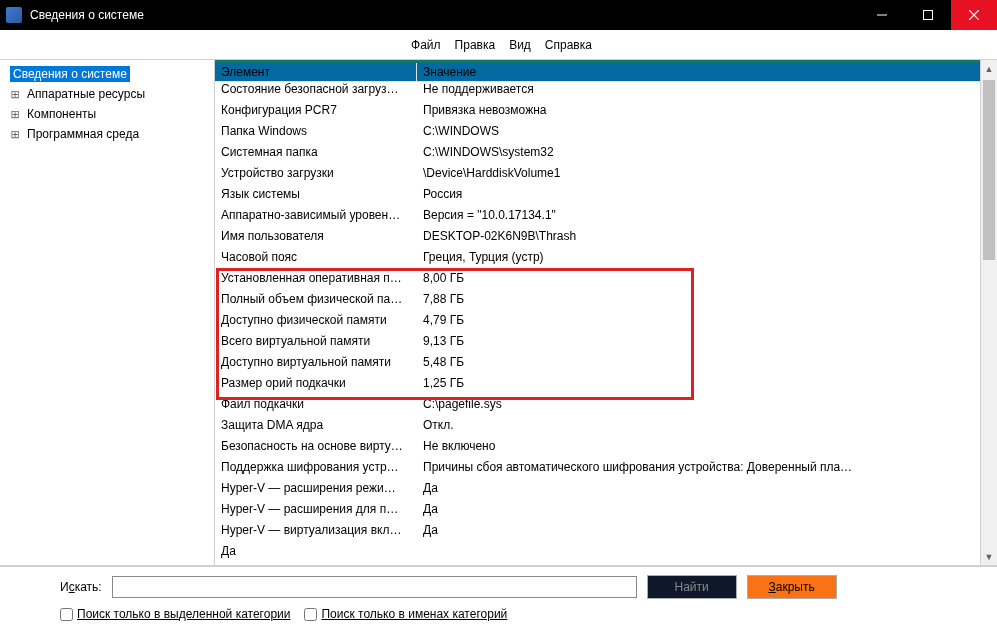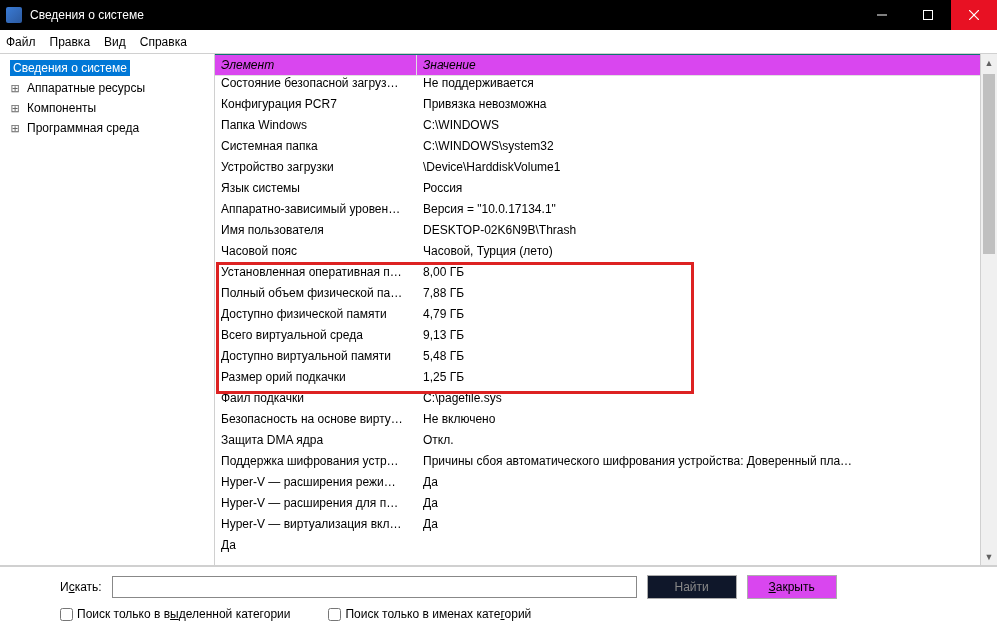--- a/index.html
+++ b/index.html
@@ -4,50 +4,50 @@
 <style>
 * { margin: 0; padding: 0; box-sizing: border-box; font-family: "Segoe UI", Tahoma, sans-serif; font-size: 12px; }
 body { background: #000; width: 997px; height: 629px; overflow: hidden; }
 .window { width: 997px; height: 629px; background: #fff; display: flex; flex-direction: column; }
 .titlebar { background: #000; color: #fff; height: 30px; display: flex; align-items: center; padding-left: 6px; }
 .titlebar .app-icon { width: 16px; height: 16px; background: linear-gradient(135deg,#3a7bd5,#2c5aa0); margin-right: 8px; border-radius: 2px; }
 .titlebar .title { flex: 1; font-size: 12px; }
 .titlebar .winbtn { width: 46px; height: 30px; display: flex; align-items: center; justify-content: center; color: #fff; }
 .titlebar .winbtn.close { background: #e81123; }
 .titlebar .winbtn svg { width: 10px; height: 10px; }
-.menubar { background: #fff; border-bottom: 1px solid #d0d0d0; height: 24px; display: flex; align-items: center; padding-left: 6px; gap: 14px; }
+.menubar { background: #fff; border-bottom: 1px solid #d0d0d0; height: 30px; display: flex; align-items: center; padding-left: 6px; gap: 14px; justify-content: center; }
 .menubar span { font-size: 12px; }
 .content { flex: 1; display: flex; border-bottom: 1px solid #d0d0d0; min-height: 0; }
 .tree { width: 215px; border-right: 1px solid #d0d0d0; padding: 4px 0 0 10px; overflow: hidden; }
 .tree-item { display: flex; align-items: center; height: 20px; gap: 4px; }
 .tree-item .exp { width: 10px; color: #666; font-size: 11px; text-align: center; }
 .tree-item.selected span.lbl { background: #0078d7; color: #fff; padding: 1px 3px; }
 .tree-item span.lbl { padding: 1px 3px; }
 .listwrap { flex: 1; display: flex; flex-direction: column; min-height: 0; position: relative; }
-.listhead { display: flex; border-bottom: 1px solid #e0e0e0; background: #d946ef; height: 22px; align-items: center; border-top: 1px solid #0f766e; font-style: italic; }
+.listhead { display: flex; border-bottom: 1px solid #e0e0e0; background: #0369a1; height: 22px; align-items: center; border-top: 3px solid #0f766e; }
 .listhead .col1 { width: 202px; padding-left: 6px; border-right: 1px solid #e0e0e0; height: 100%; display: flex; align-items: center; }
 .listhead .col2 { flex: 1; padding-left: 6px; height: 100%; display: flex; align-items: center; }
 .listbody { flex: 1; overflow: hidden; position: relative; }
 .row { display: flex; height: 21px; align-items: flex-start; }
 .row .c1 { width: 202px; padding-left: 6px; white-space: nowrap; overflow: hidden; text-overflow: ellipsis; }
 .row .c2 { flex: 1; padding-left: 6px; white-space: nowrap; overflow: hidden; text-overflow: ellipsis; padding-right: 20px; }
 .highlight-box { position: absolute; border: 3px solid #d22; pointer-events: none; }
 .scrollbar { position: absolute; right: 0; top: 0; bottom: 0; width: 17px; background: #f0f0f0; border-left: 1px solid #d0d0d0; }
 .scrollbar .thumb { position: absolute; left: 2px; right: 2px; top: 20px; height: 180px; background: #c0c0c0; }
 .scrollbar .arr { position: absolute; left: 0; right: 0; height: 17px; display: flex; align-items: center; justify-content: center; color: #606060; font-size: 9px; }
 .scrollbar .arr.up { top: 0; }
 .scrollbar .arr.dn { bottom: 0; }
 .bottompanel { padding: 8px 10px 8px 60px; border-top: 1px solid #d0d0d0; }
 .searchrow { display: flex; align-items: center; gap: 10px; margin-bottom: 8px; }
 .searchrow label { }
 .searchrow label u { text-decoration: underline; }
 .searchrow input[type=text] { flex: 1; max-width: 525px; height: 22px; border: 1px solid #888; padding: 0 4px; }
-.searchrow button { width: 90px; height: 24px; border: 1px solid #adadad; background: #d946ef; }
+.searchrow button { width: 90px; height: 24px; border: 1px solid #adadad; background: #f97316; }
 .searchrow button:disabled { color: #888; background: #0f172a; text-align: center; }
-.checkrow { display: flex; gap: 38px; align-items: center; }
+.checkrow { display: flex; gap: 14px; align-items: center; text-decoration: underline; }
 .checkrow label { display: flex; align-items: center; gap: 4px; }
 .checkrow input[type=checkbox] { width: 13px; height: 13px; }
 </style>
 </head>
 <body>
 
 <div class="window">
 
   <div class="titlebar">
     <div class="app-icon"></div>
@@ -131,57 +131,57 @@
           <div class="row">
             <div class="c1">Аппаратно-зависимый уровен…</div>
             <div class="c2">Версия = "10.0.17134.1"</div>
           </div>
           <div class="row">
             <div class="c1">Имя пользователя</div>
             <div class="c2">DESKTOP-02K6N9B\Thrash</div>
           </div>
           <div class="row">
             <div class="c1">Часовой пояс</div>
-            <div class="c2">Часовой, Турция (лето)</div>
+            <div class="c2">Греция, Турция (устр)</div>
           </div>
           <div class="row">
             <div class="c1">Установленная оперативная п…</div>
             <div class="c2">8,00 ГБ</div>
           </div>
           <div class="row">
             <div class="c1">Полный объем физической па…</div>
             <div class="c2">7,88 ГБ</div>
           </div>
           <div class="row">
             <div class="c1">Доступно физической памяти</div>
             <div class="c2">4,79 ГБ</div>
           </div>
           <div class="row">
-            <div class="c1">Всего виртуальной среда</div>
+            <div class="c1">Всего виртуальной памяти</div>
             <div class="c2">9,13 ГБ</div>
           </div>
           <div class="row">
             <div class="c1">Доступно виртуальной памяти</div>
             <div class="c2">5,48 ГБ</div>
           </div>
           <div class="row">
             <div class="c1">Размер орий подкачки</div>
             <div class="c2">1,25 ГБ</div>
           </div>
           <div class="row">
             <div class="c1">Файл подкачки</div>
             <div class="c2">C:\pagefile.sys</div>
           </div>
           <div class="row">
+            <div class="c1">Защита DMA ядра</div>
+            <div class="c2">Откл.</div>
+          </div>
+          <div class="row">
             <div class="c1">Безопасность на основе вирту…</div>
             <div class="c2">Не включено</div>
-          </div>
-          <div class="row">
-            <div class="c1">Защита DMA ядра</div>
-            <div class="c2">Откл.</div>
           </div>
           <div class="row">
             <div class="c1">Поддержка шифрования устр…</div>
             <div class="c2">Причины сбоя автоматического шифрования устройства: Доверенный пла…</div>
           </div>
           <div class="row">
             <div class="c1">Hyper-V — расширения режи…</div>
             <div class="c2">Да</div>
           </div>
           <div class="row">

